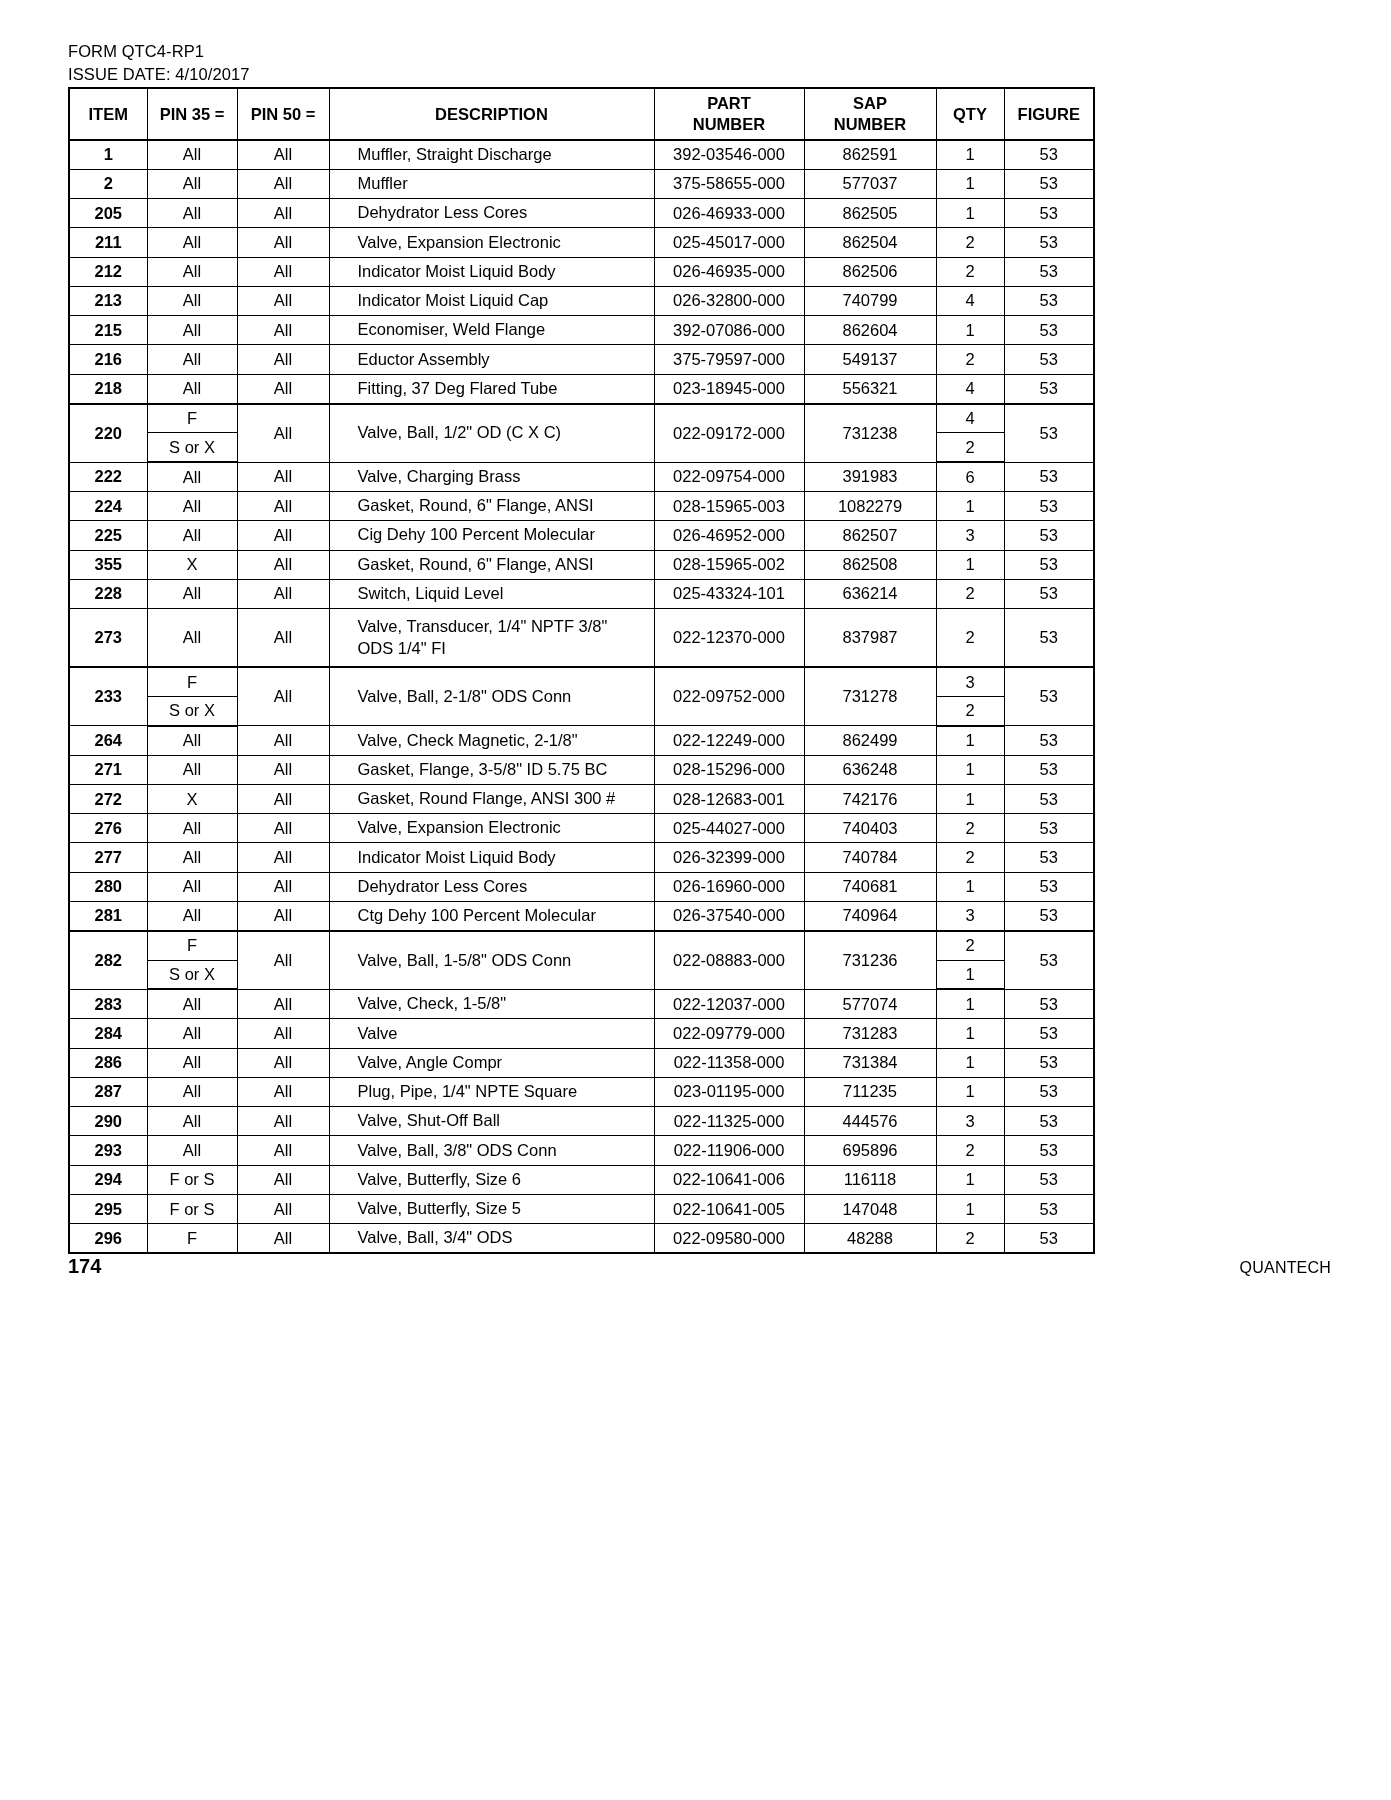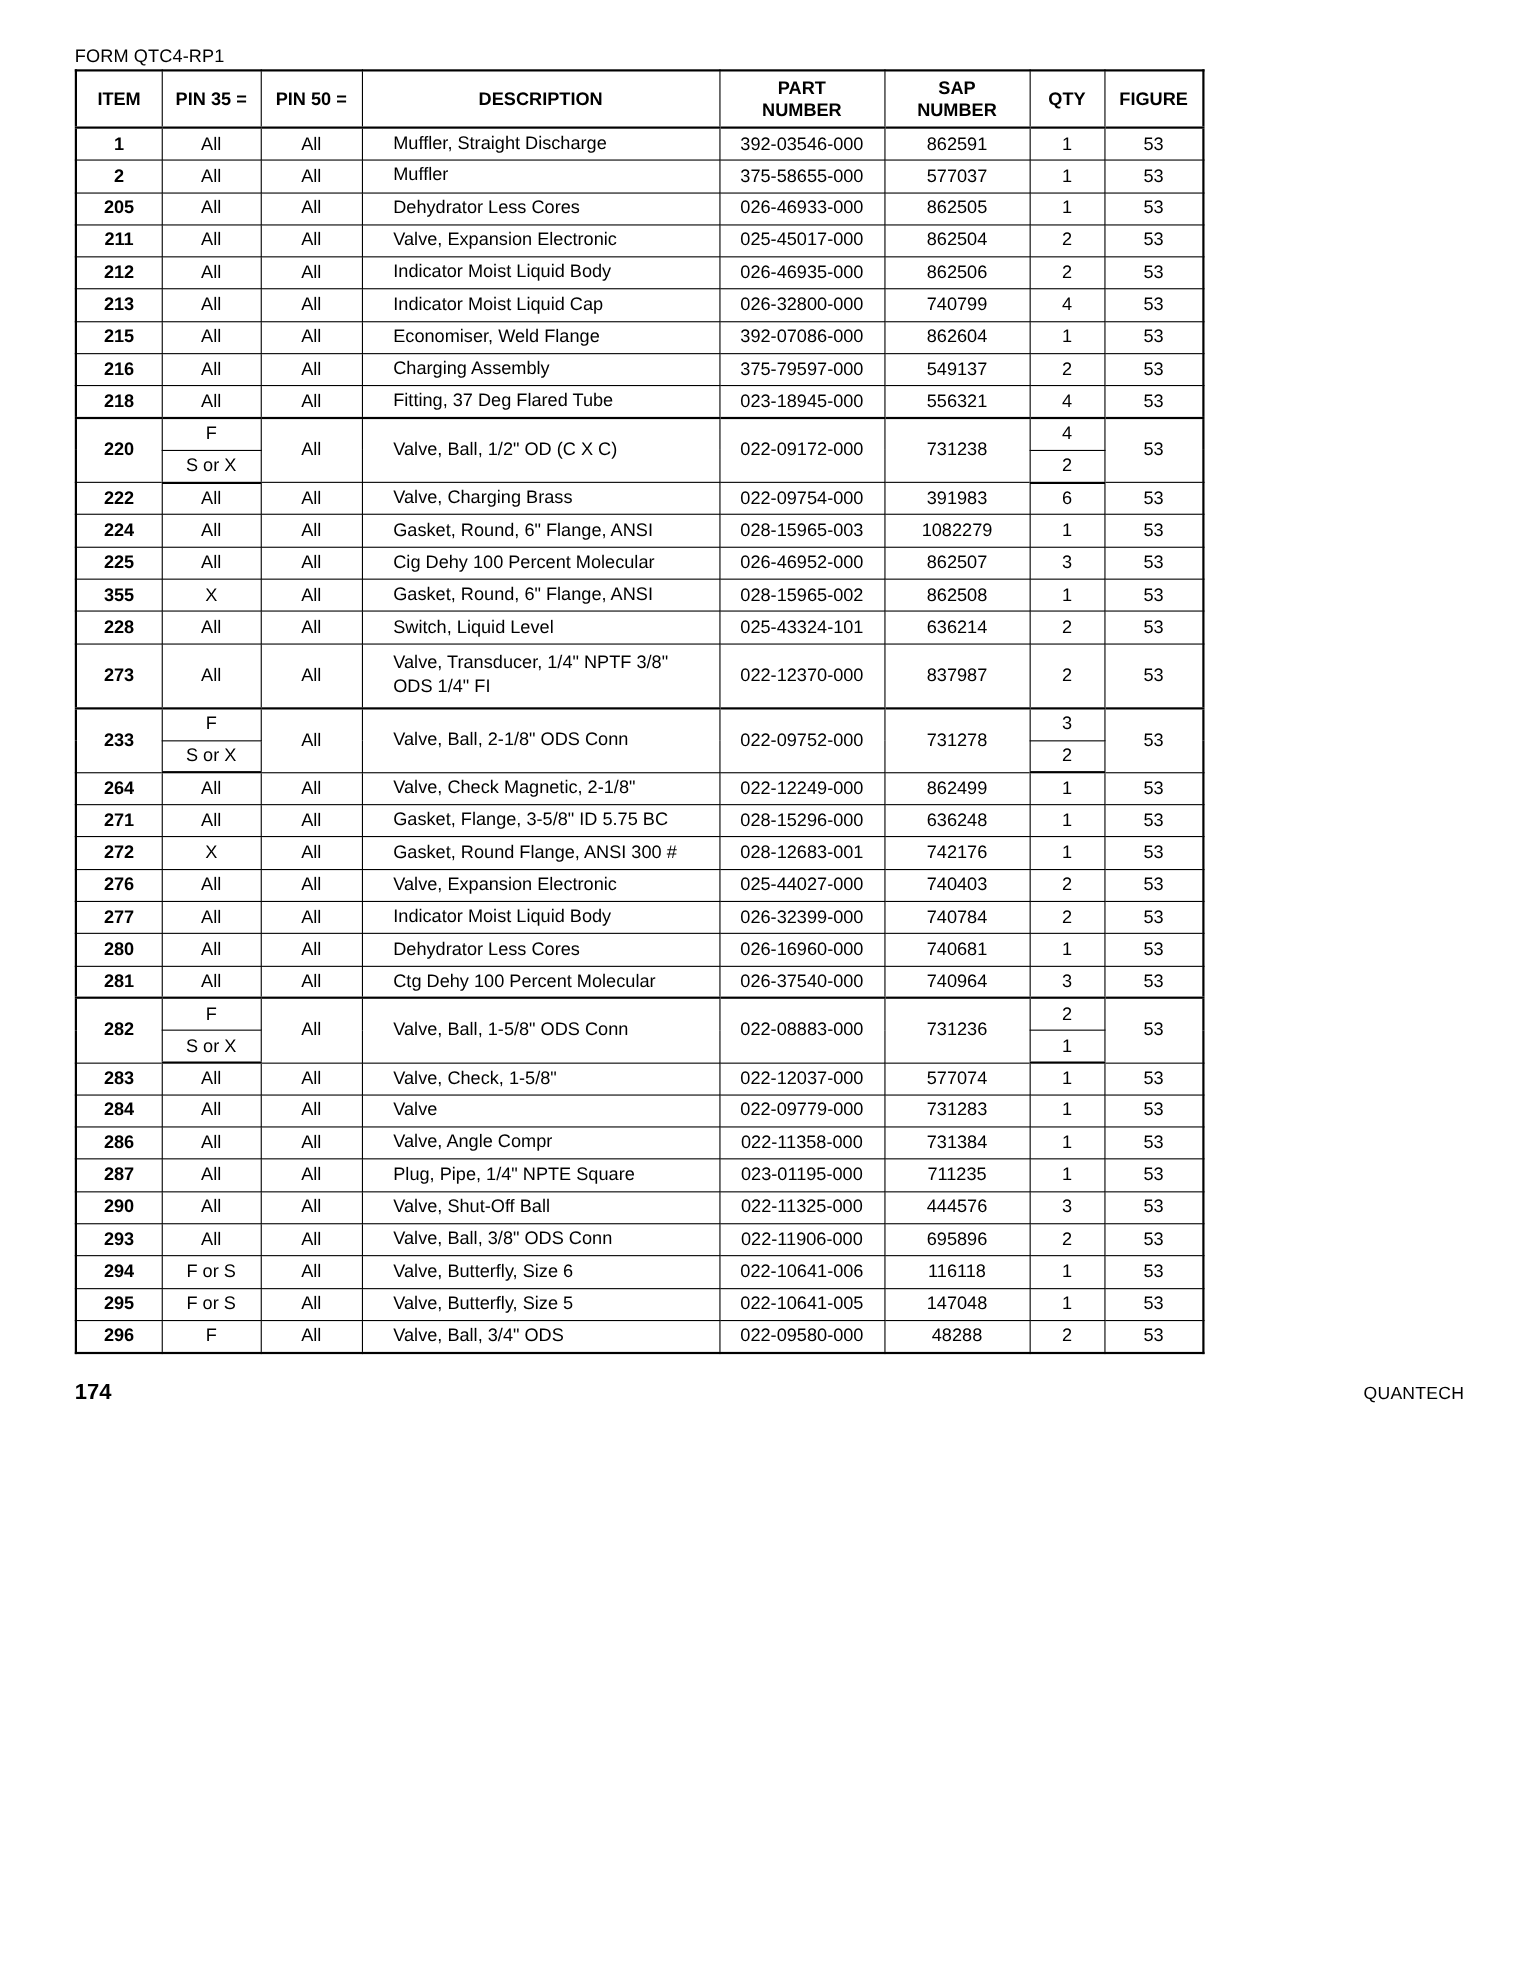--- a/index.html
+++ b/index.html
@@ -90,20 +90,21 @@
   .footer .page-num { font-size: 20px; font-weight: bold; }
   .footer .brand { font-size: 16px; letter-spacing: 0.2px; }
 </style>
 </head>
 <body>
 
 <div class="page">
 
   <div class="doc-header">
     <div>FORM QTC4-RP1</div>
+    <div>ISSUE DATE: 4/10/2017</div>
   </div>
 
 
   <table class="parts">
     <colgroup>
       <col class="c-item">
         <col class="c-pin35">
         <col class="c-pin50">
         <col class="c-desc">
       <col class="c-part">
@@ -197,21 +198,21 @@
           <td class="desc">Economiser, Weld Flange</td>
           <td>392-07086-000</td>
           <td>862604</td>
           <td>1</td>
           <td>53</td>
         </tr>
         <tr>
           <td class="item">216</td>
           <td>All</td>
           <td>All</td>
-          <td class="desc">Charging Assembly</td>
+          <td class="desc">Eductor Assembly</td>
           <td>375-79597-000</td>
           <td>549137</td>
           <td>2</td>
           <td>53</td>
         </tr>
         <tr>
           <td class="item">218</td>
           <td>All</td>
           <td>All</td>
           <td class="desc">Fitting, 37 Deg Flared Tube</td>

